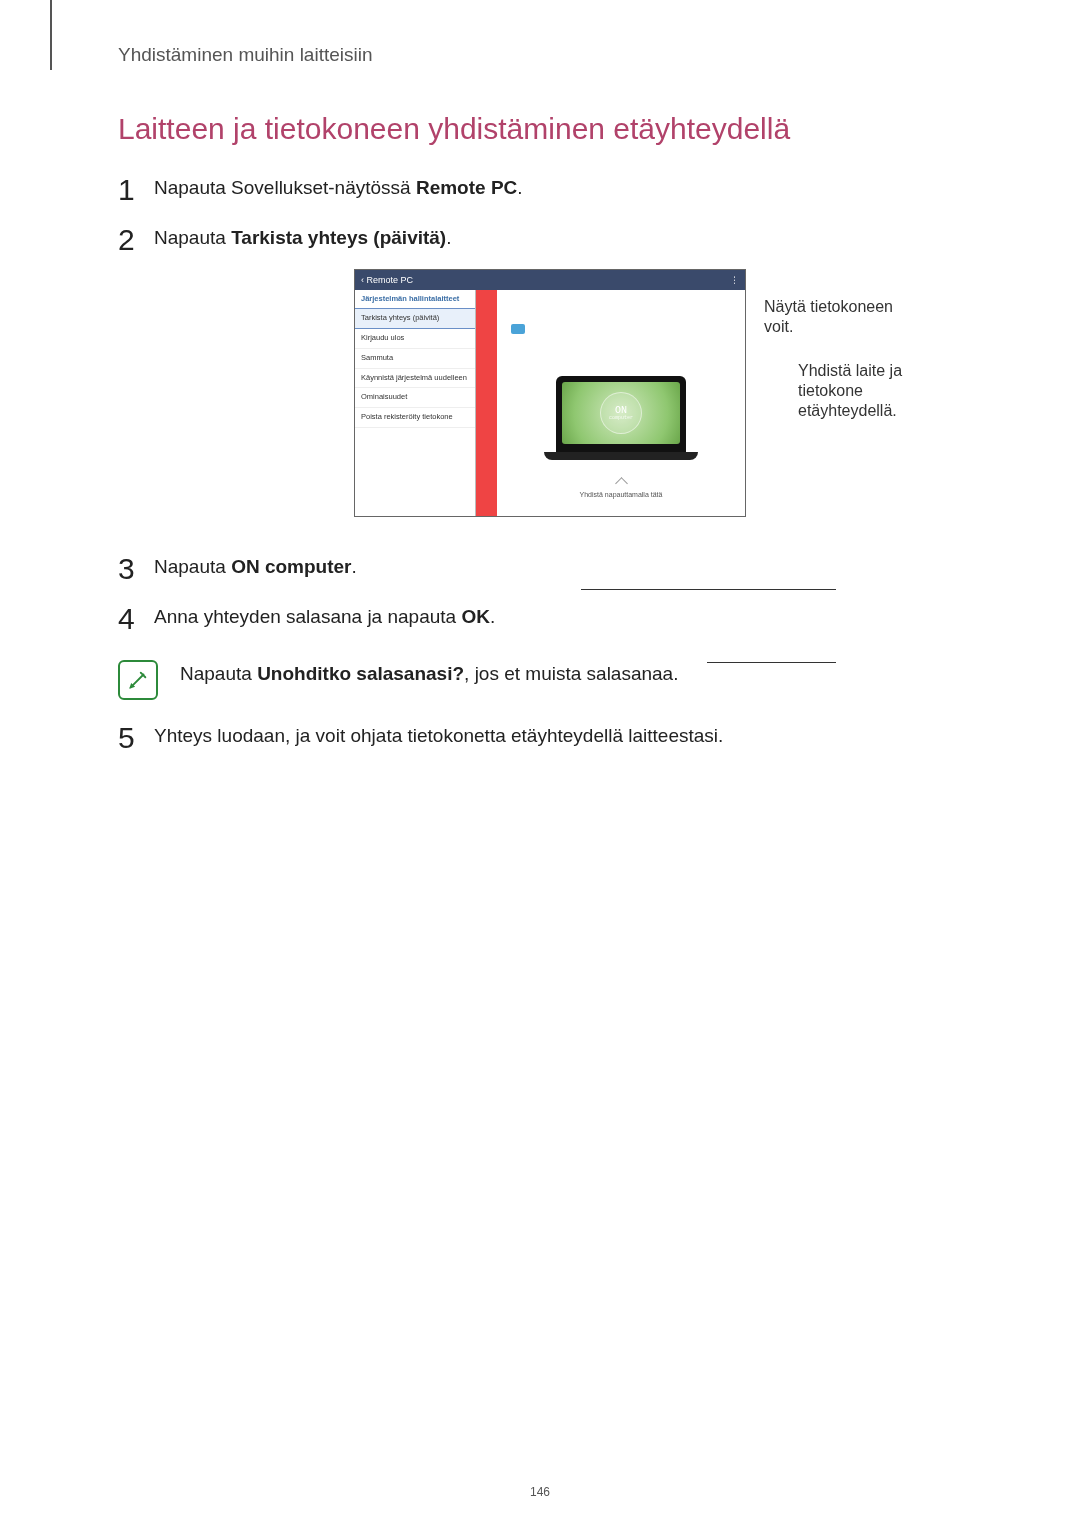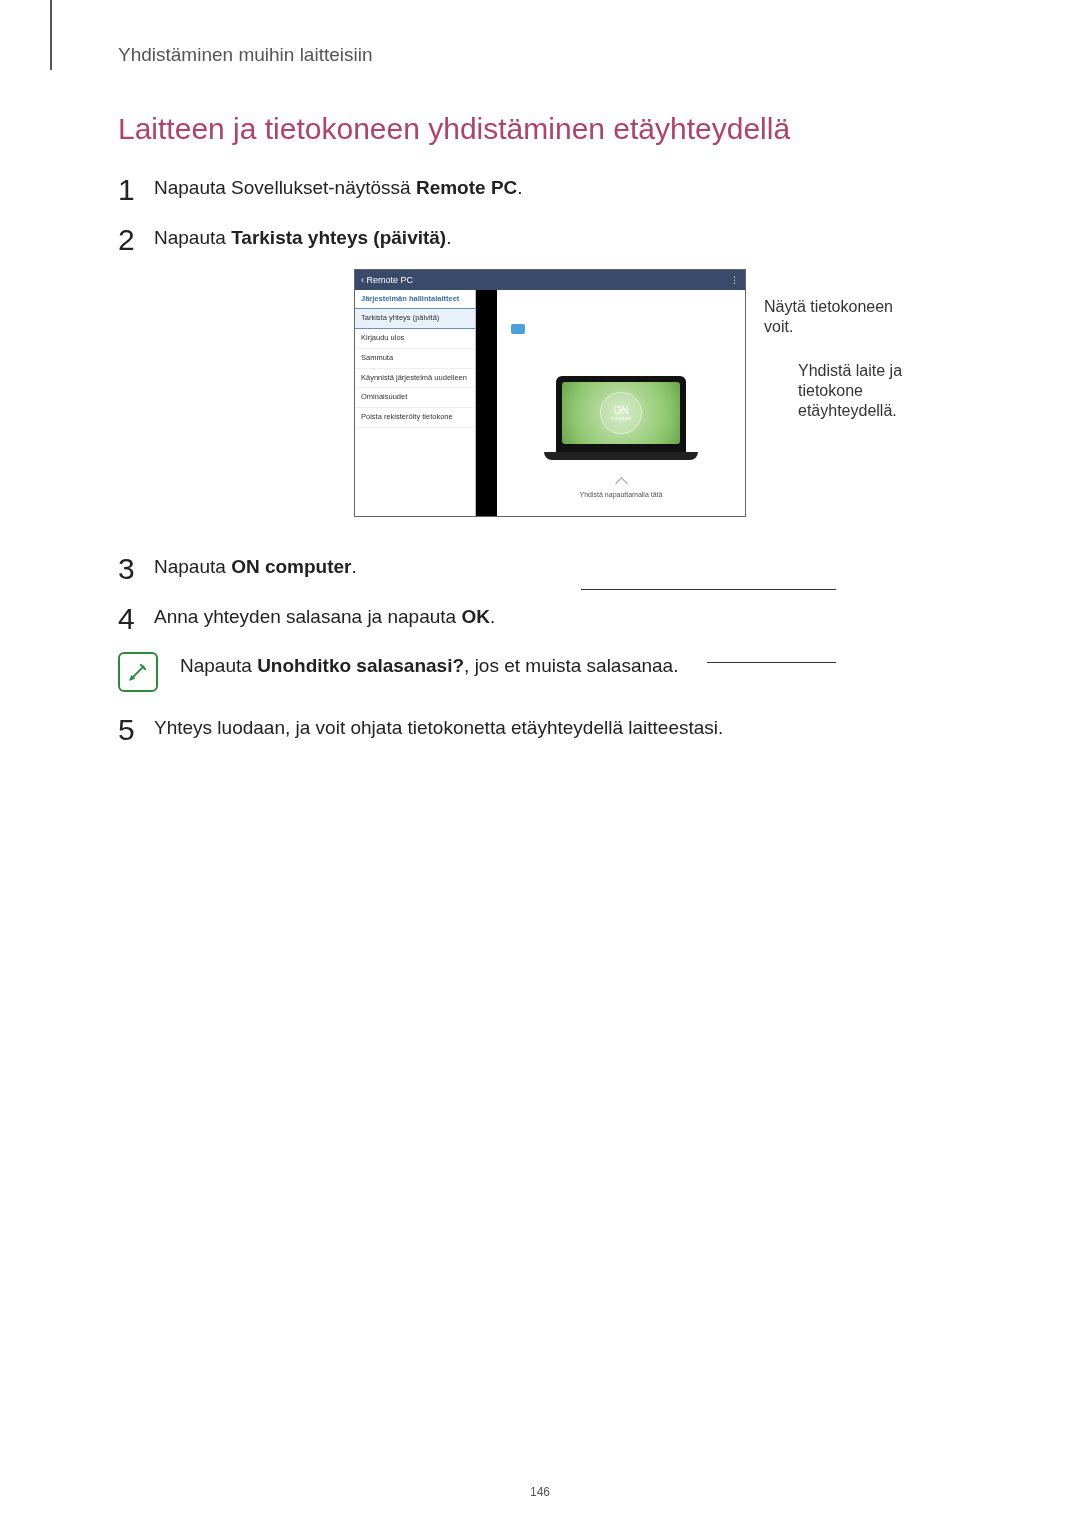--- a/index.html
+++ b/index.html
@@ -82,21 +82,21 @@
     font-size: 9px;
     display: flex;
     align-items: center;
     padding: 0 6px;
     justify-content: space-between;
   }
   .mock-titlebar .back::before { content: "‹ "; }
   .mock-body {
     flex: 1;
     display: flex;
-    background: #000000;
+    background: #ef4444;
     gap: 21px;
   }
   .mock-sidebar {
     width: 120px;
     border-right: 1px solid #bbb;
     font-size: 7.5px;
     background: #fff;
   }
   .mock-sidebar .hdr {
     color: #3b6ea5;
@@ -153,20 +153,21 @@
     border-radius: 50%;
     background: rgba(255,255,255,0.15);
     border: 1px solid rgba(255,255,255,0.5);
     color: #fff;
     font-size: 10px;
     display: flex;
     flex-direction: column;
     align-items: center;
     justify-content: center;
     line-height: 1.1;
+    font-family: Liberation Mono, monospace;
   }
   .laptop .screen .on-btn .c { font-size: 5px; opacity: .8; }
   .laptop::after {
     content: "";
     position: absolute;
     bottom: -6px;
     left: -12px;
     right: -12px;
     height: 8px;
     background: #222;
@@ -209,21 +210,21 @@
     height: 1px;
     background: #333;
   }
   .line.l1 { top: 319.5px; left: 427px; width: 255px; }
   .line.l2 { top: 392.5px; left: 553px; width: 129px; }
 
   
   .note-row {
     display: flex;
     align-items: flex-start;
-    margin: 22px 0 12px 0;
+    margin: 30px 0 12px 0;
   }
   .note-icon {
     width: 36px;
     height: 36px;
     border: 2px solid #2c8a3a;
     border-radius: 6px;
     color: #2c8a3a;
     display: flex;
     align-items: center;
     justify-content: center;

